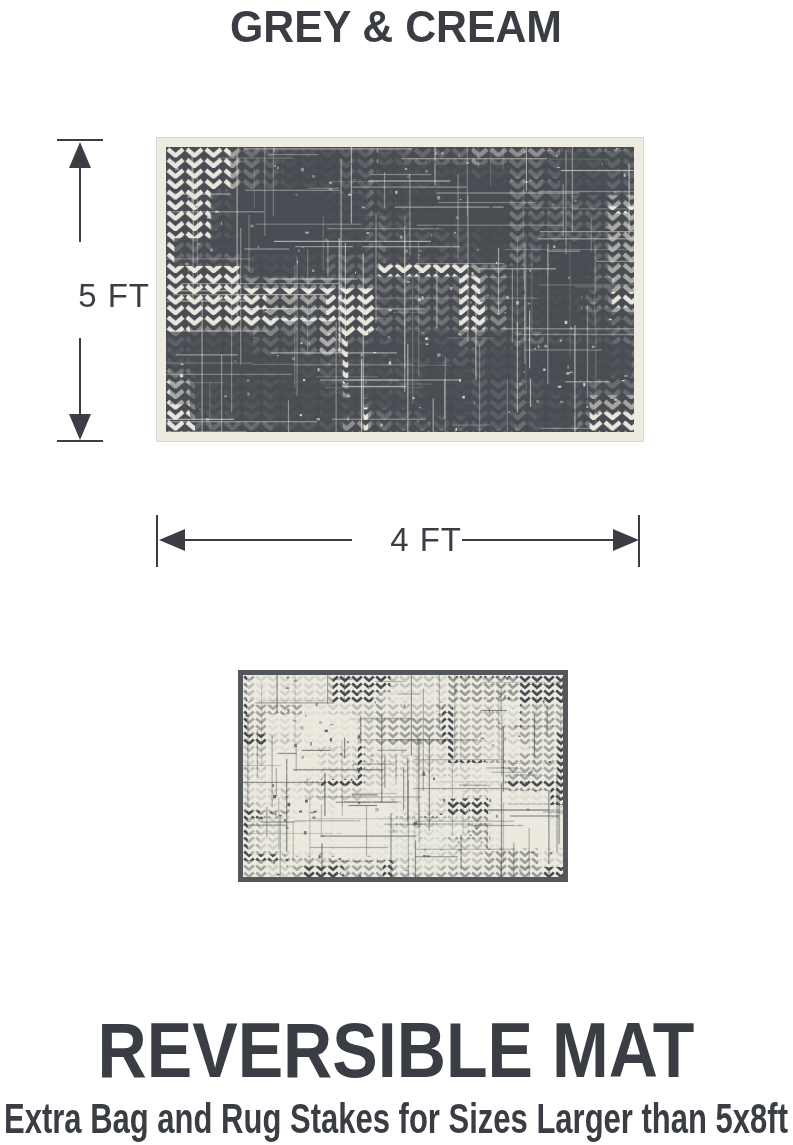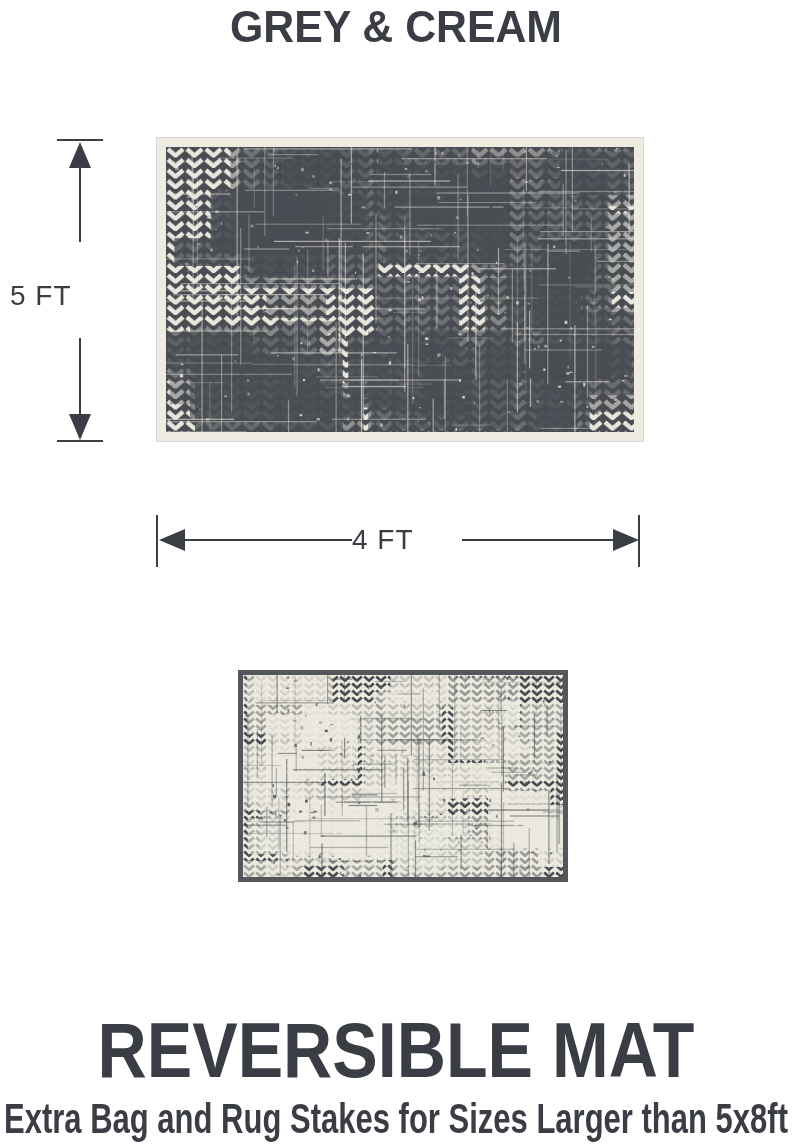--- a/index.html
+++ b/index.html
@@ -9,22 +9,22 @@
     font-family:"Liberation Sans","DejaVu Sans",sans-serif;
     --ink:#3a3e44;--matdark:#494d53;--matcream:#eeebe1;--framedark:#53565a;
   }
   .abs{position:absolute;}
   svg{display:block;}
   .svgtext{fill:var(--ink);font-family:"Liberation Sans","DejaVu Sans",sans-serif;}
 
   
   .dim-line{position:absolute;background:var(--ink);}
   .dim-label{
-    position:absolute;color:var(--ink);font-size:28px;font-weight:400;
-    text-align:left;line-height:38px;letter-spacing:1px;white-space:nowrap;
+    position:absolute;color:var(--ink);font-size:33px;font-weight:400;
+    text-align:right;line-height:38px;letter-spacing:1px;white-space:nowrap;
   }
   .arr{position:absolute;width:0;height:0;}
   .arr-up{border-left:11px solid transparent;border-right:11px solid transparent;border-bottom:26px solid var(--ink);}
   .arr-down{border-left:11px solid transparent;border-right:11px solid transparent;border-top:26px solid var(--ink);}
   .arr-left{border-top:11px solid transparent;border-bottom:11px solid transparent;border-right:26px solid var(--ink);}
   .arr-right{border-top:11px solid transparent;border-bottom:11px solid transparent;border-left:26px solid var(--ink);}
 
   
   .mat{position:absolute;box-sizing:border-box;}
   .mat-large{

